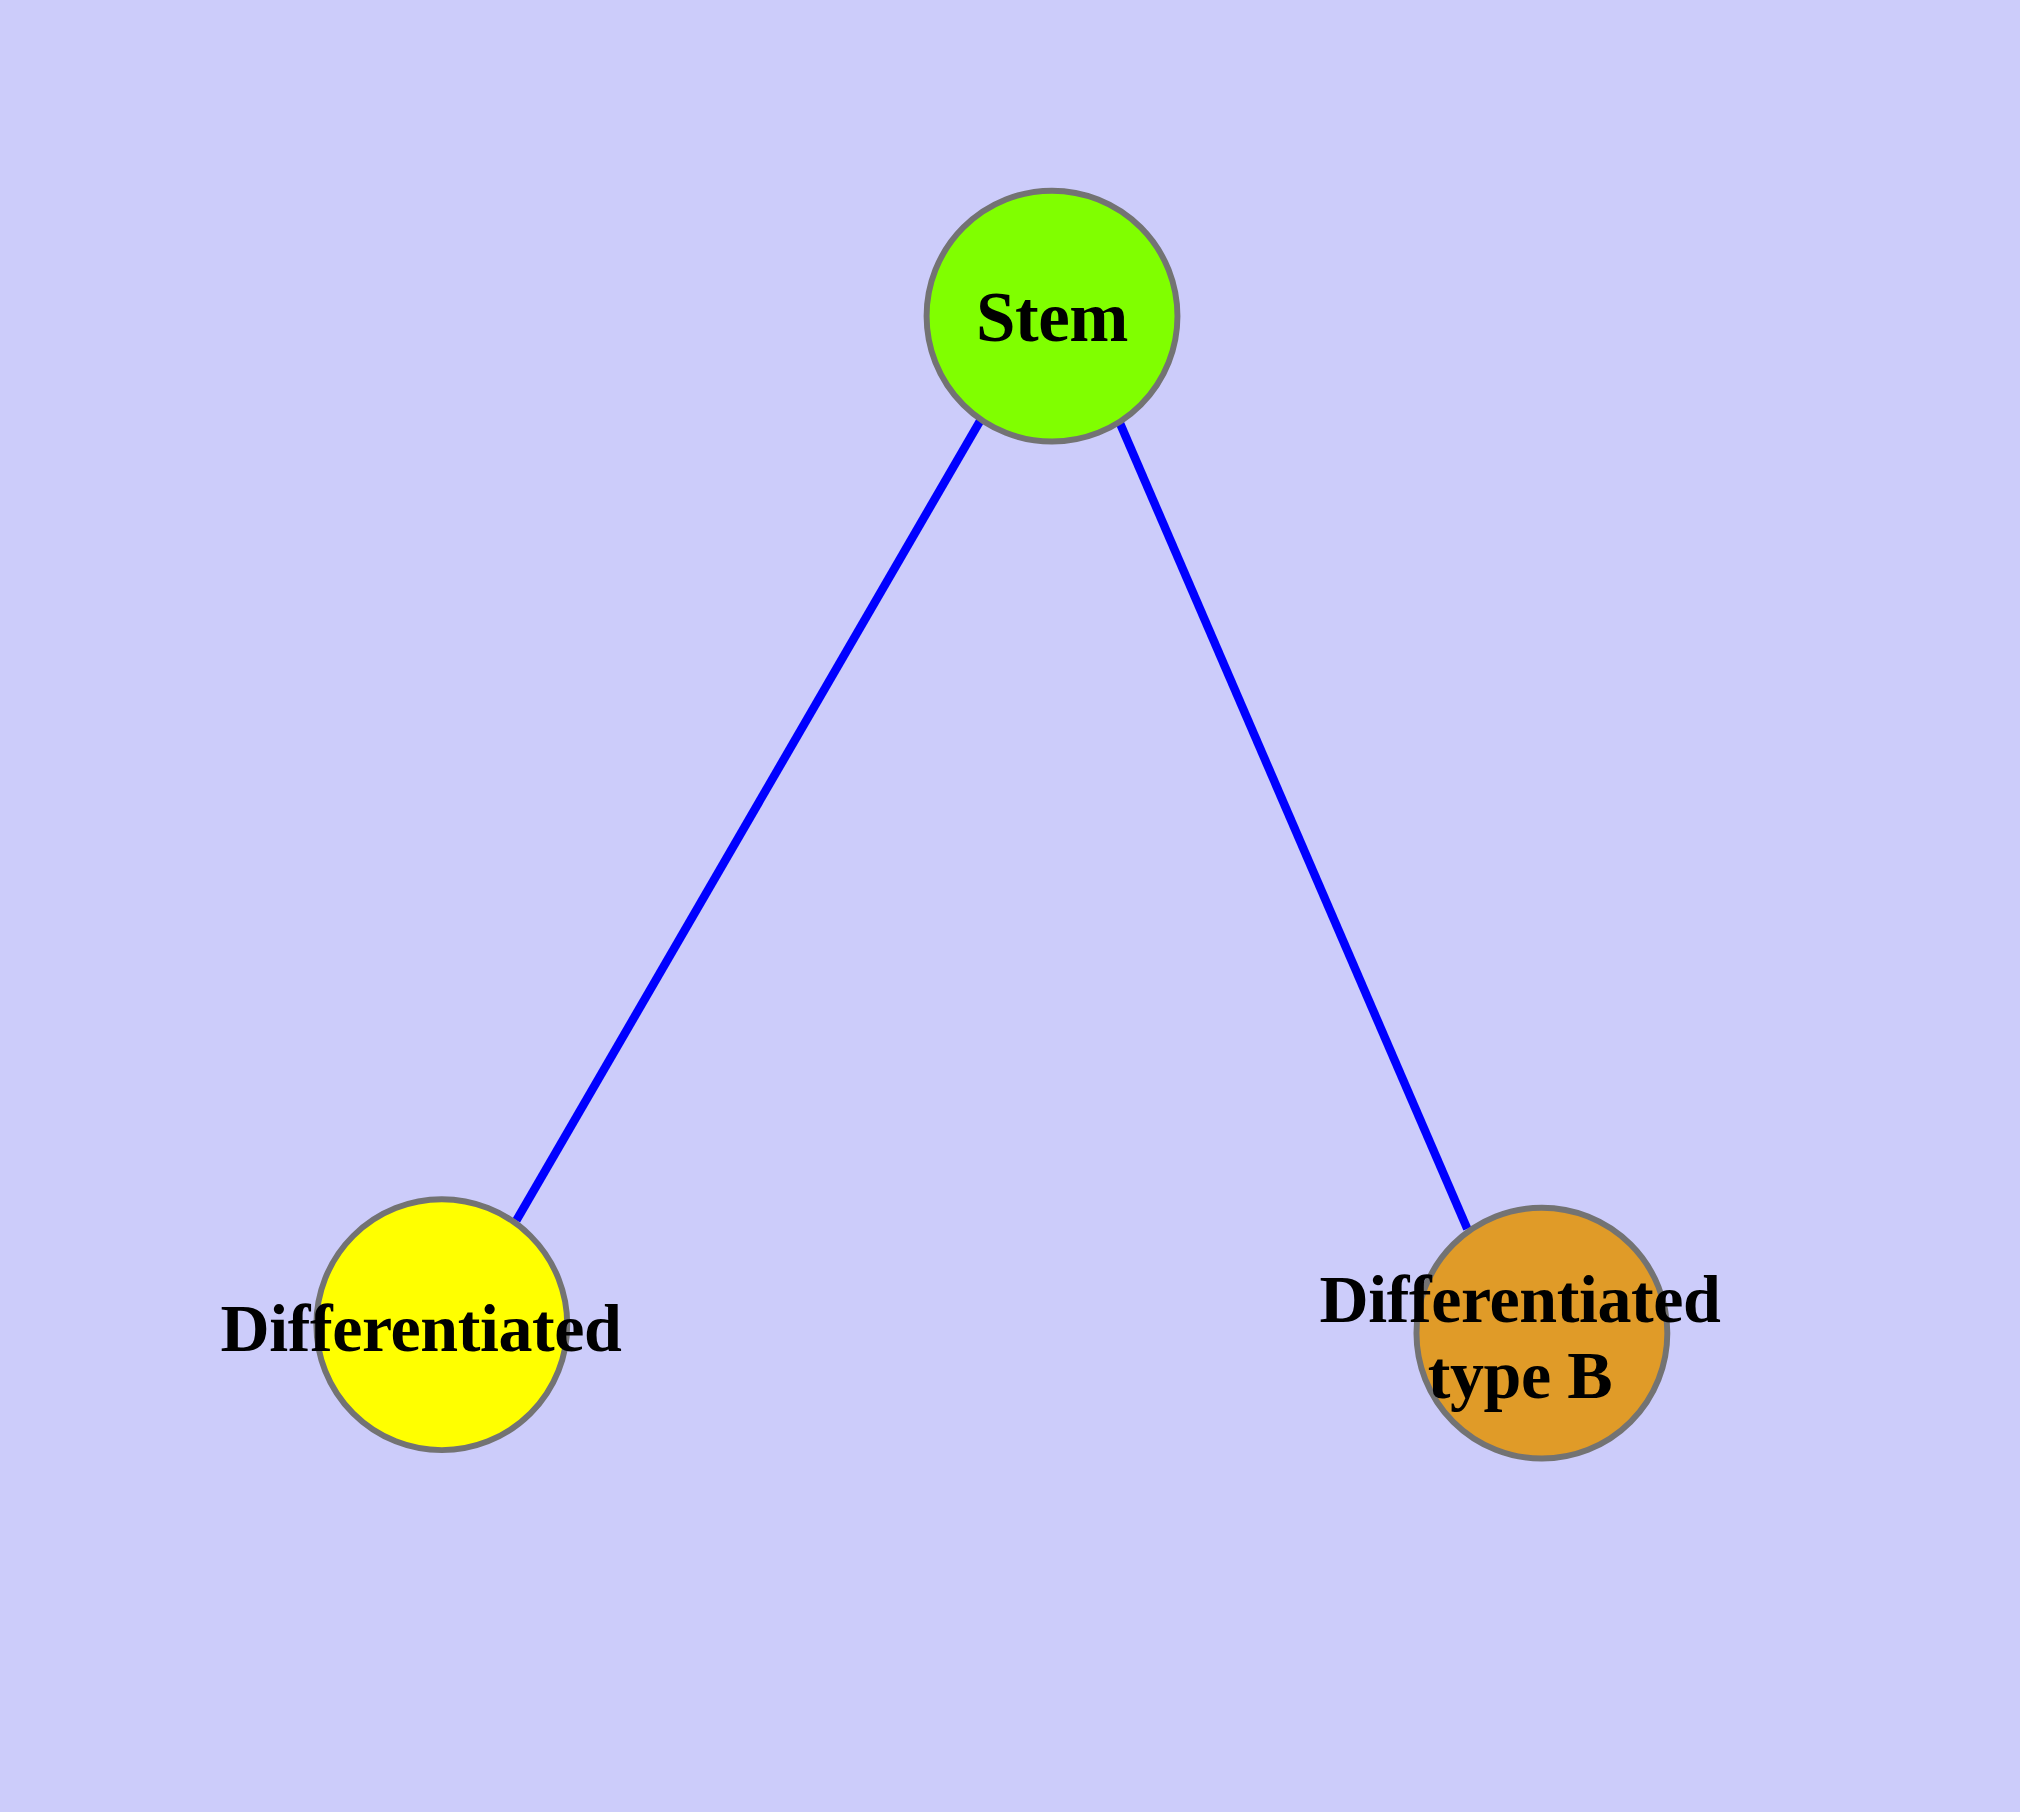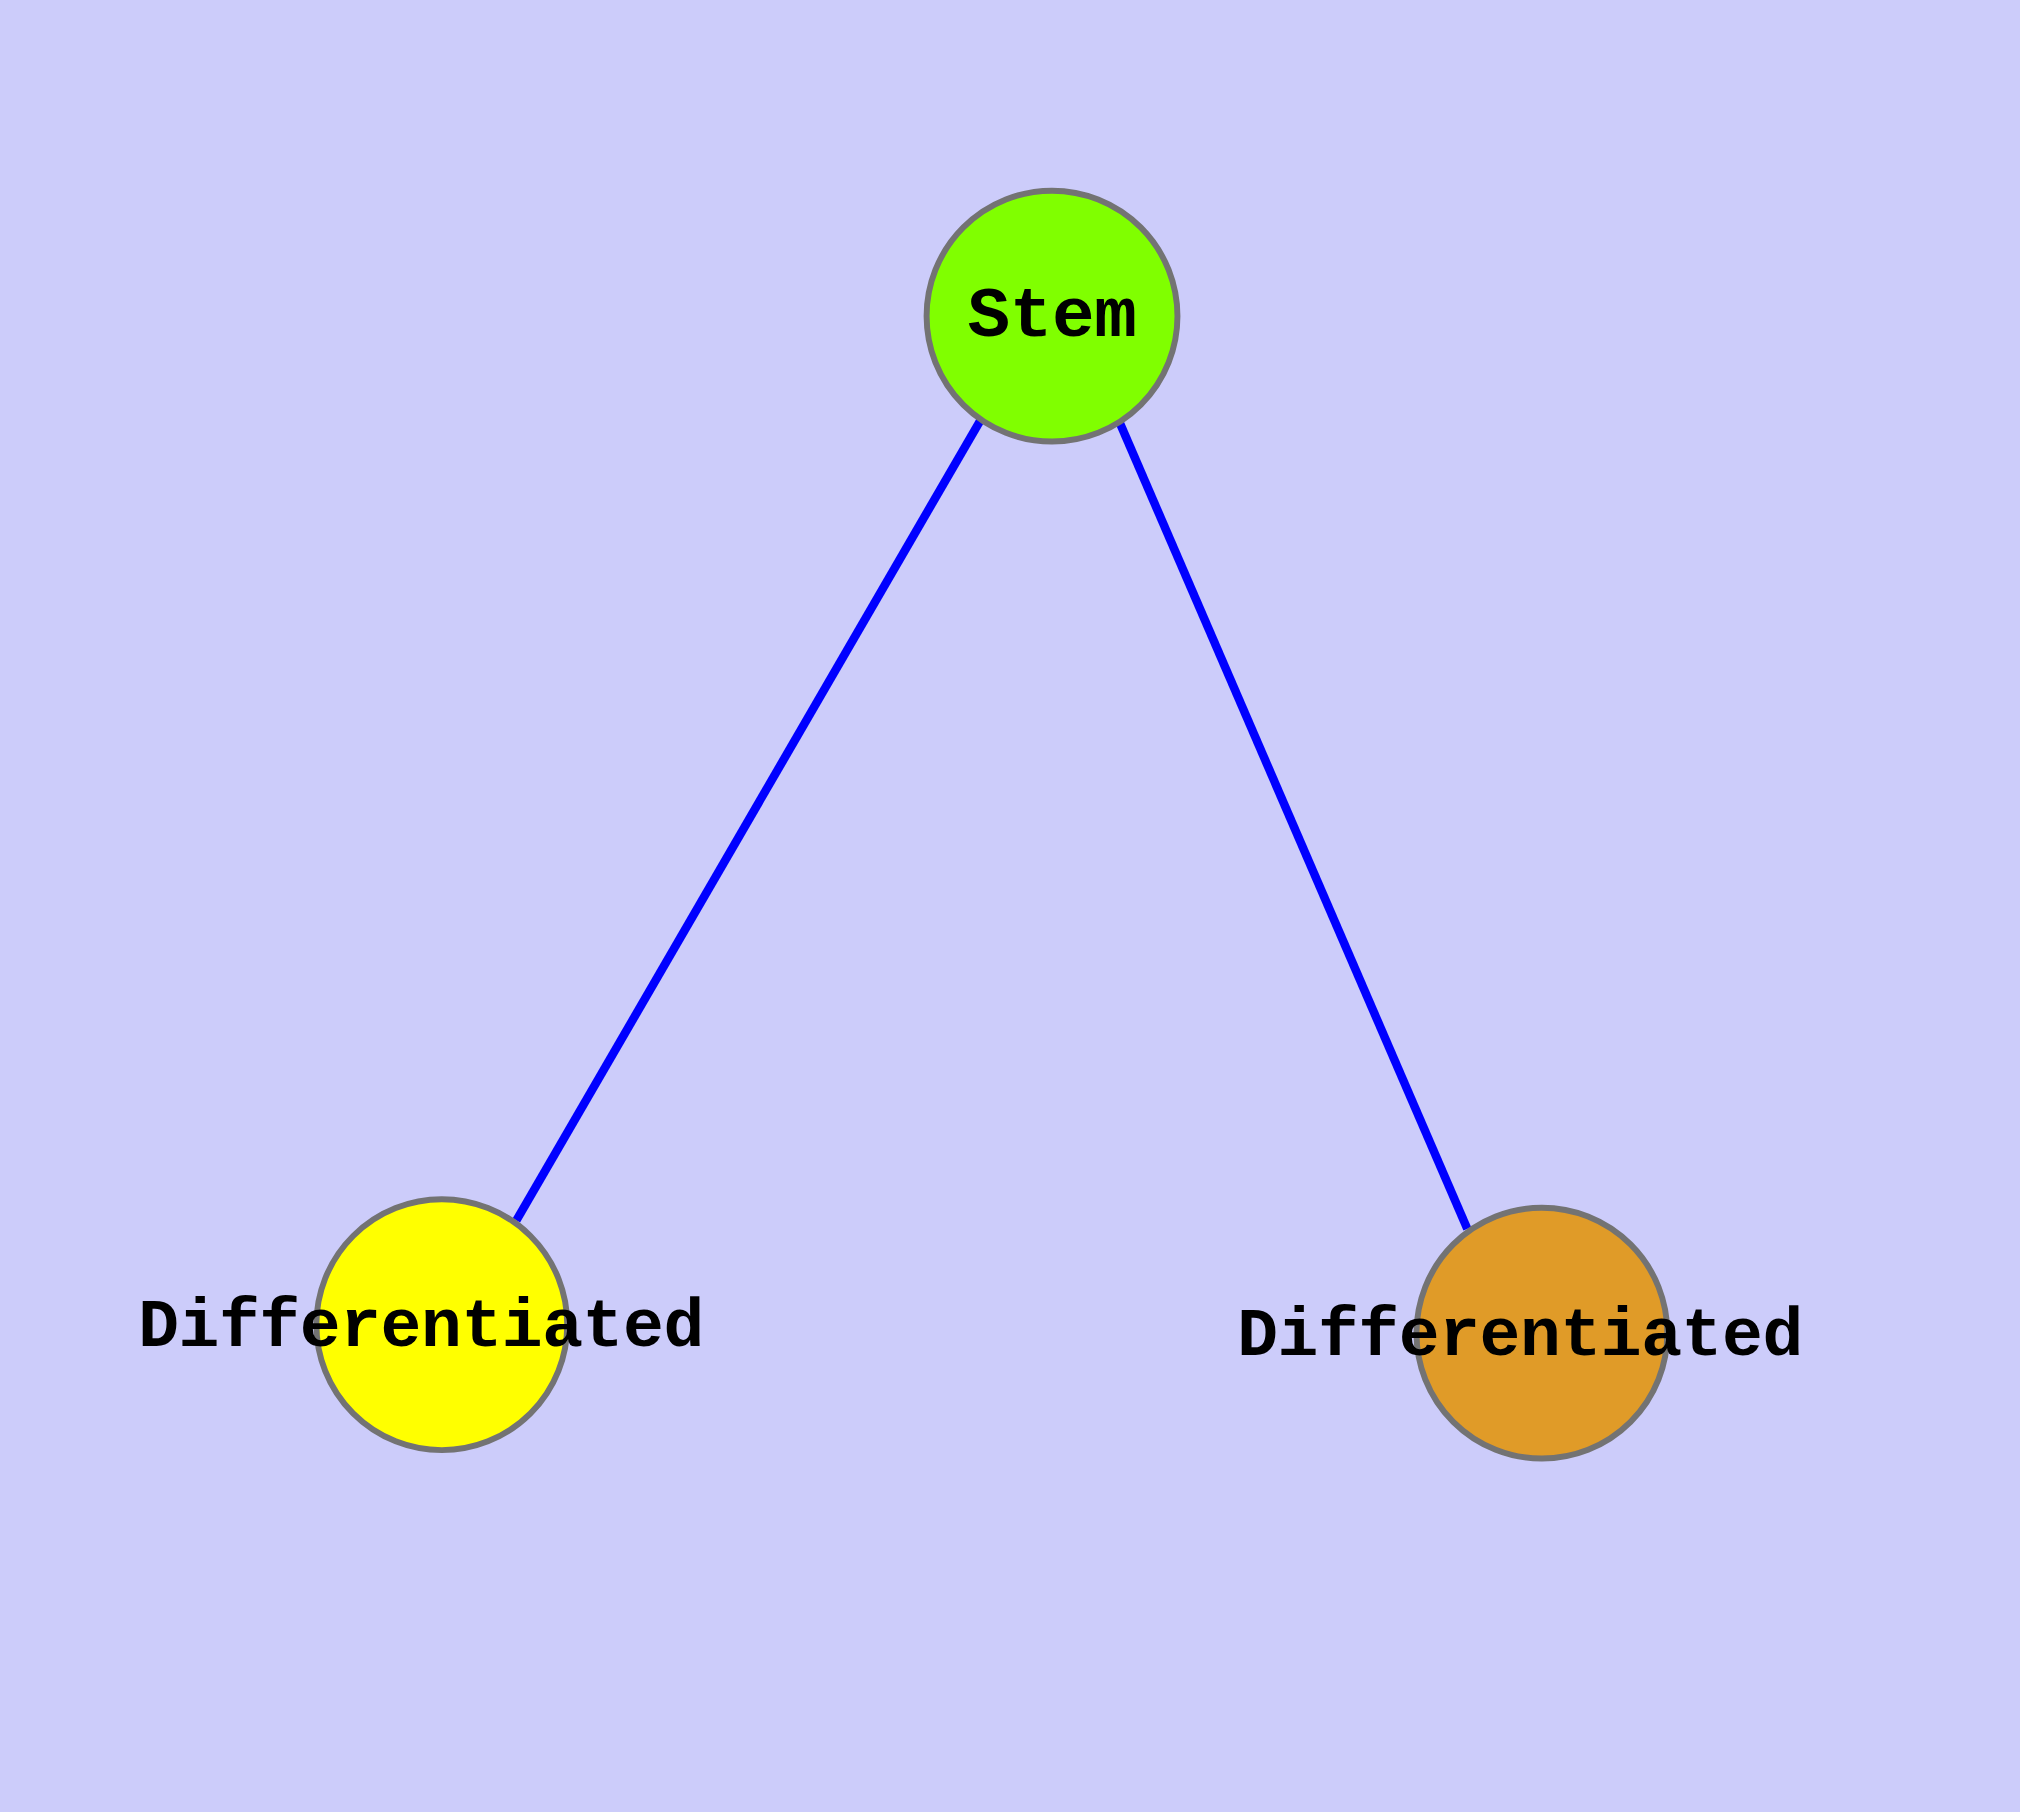--- a/index.html
+++ b/index.html
@@ -5,21 +5,21 @@
   html, body {
     margin: 0;
     padding: 0;
     background: #ffffff;
   }
   #canvas {
     position: relative;
     width: 2021px;
     height: 1812px;
     overflow: hidden;
-    font-family: Liberation Mono, monospace;
+    font-family: Liberation Serif, serif;
   }
   #graph-bg {
     position: absolute;
     inset: 0;
     background: #ccccfa;
   }
   #graph-svg {
     position: absolute;
     left: 0;
     top: 0;
@@ -55,17 +55,17 @@
     <g id="nodes-layer">
         <circle cx="1241" cy="373" r="148" fill="#80ff00" stroke="#737373" stroke-width="7"></circle>
         <circle cx="521" cy="1563" r="148" fill="#ffff00" stroke="#737373" stroke-width="7"></circle>
         <circle cx="1819" cy="1573" r="148" fill="#e09b28" stroke="#737373" stroke-width="7"></circle>
       </g>
   </svg>
 
   <div id="labels-layer">
       <div class="node-label stem-label" style="left: 1052px; top: 318px; color: rgb(0, 0, 0);"><div>Stem</div></div>
       <div class="node-label" style="left: 421px; top: 1328px; color: rgb(0, 0, 0);"><div>Differentiated</div></div>
-      <div class="node-label" style="left: 1520px; top: 1337px; color: rgb(0, 0, 0);"><div>Differentiated</div></div>
+      <div class="node-label" style="left: 1520px; top: 1337px; color: rgb(0, 0, 0);"><div>Differentiated</div><div>type B</div></div>
     </div>
 
 </div>
 
 
 </body></html>

